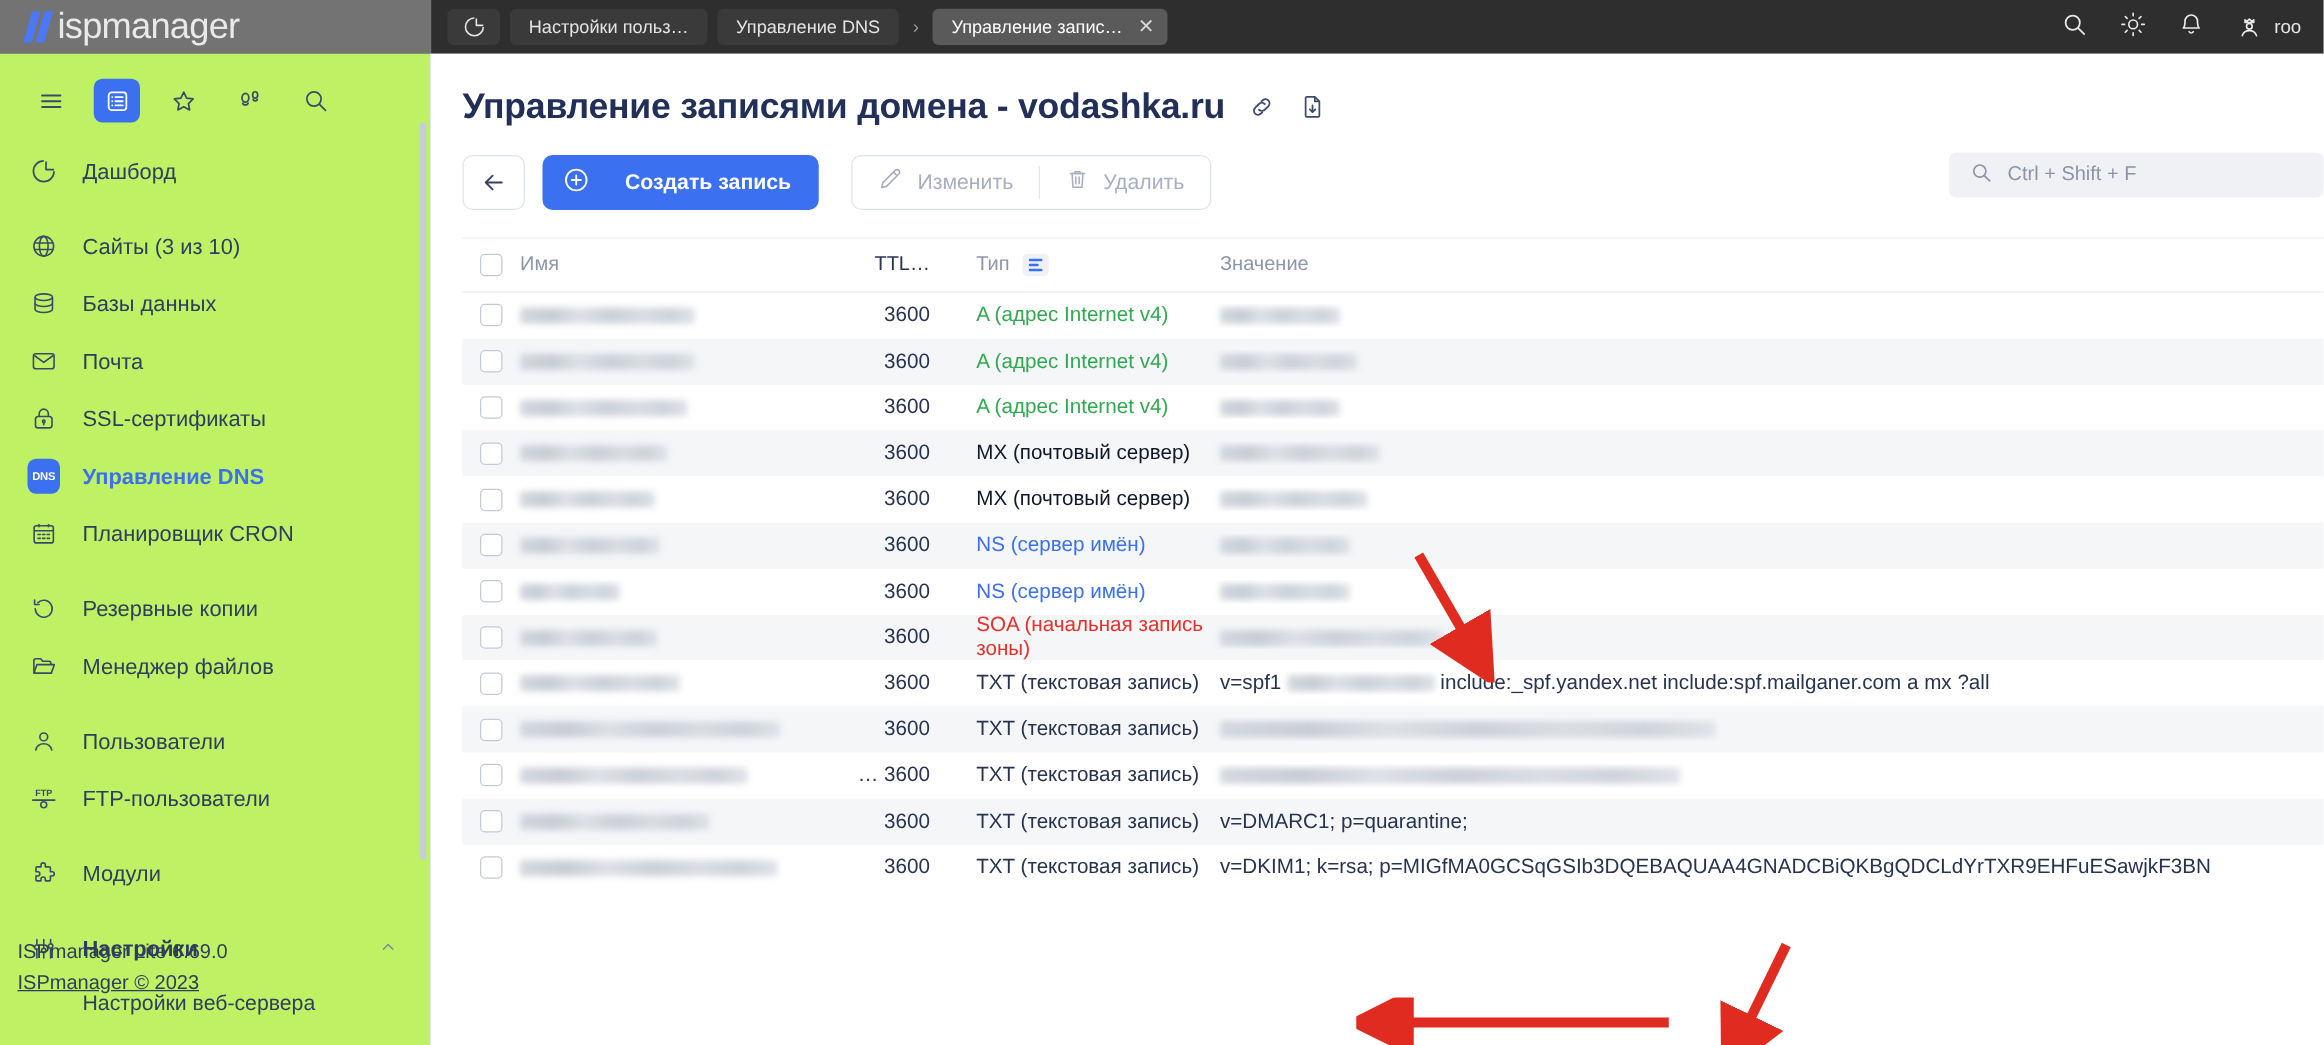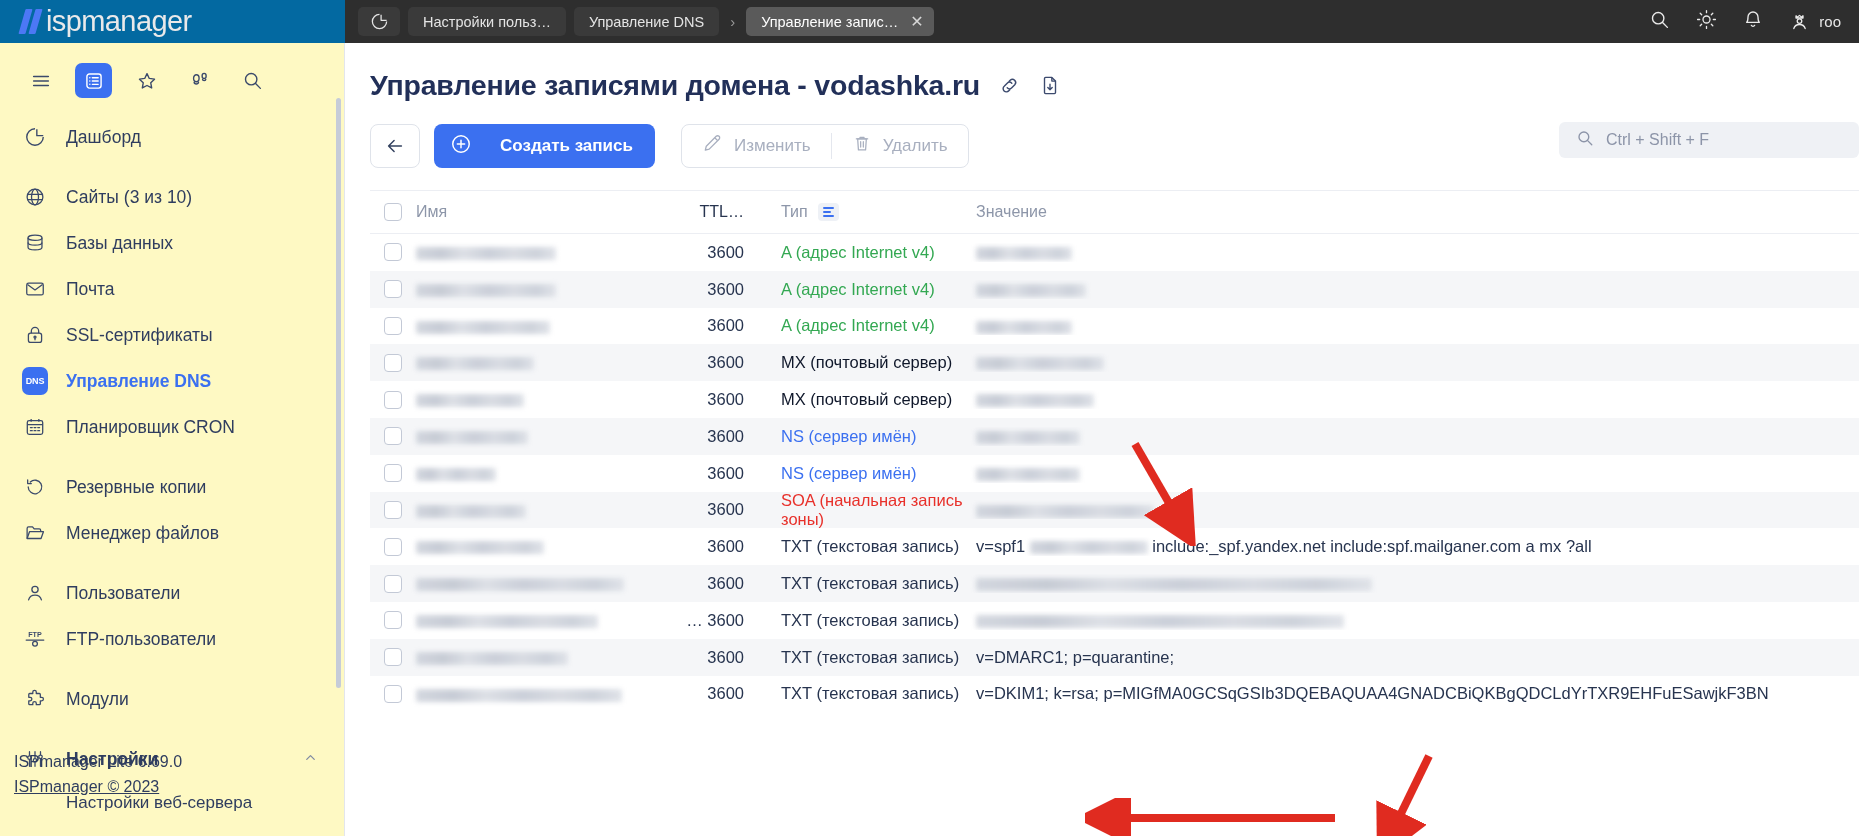--- a/index.html
+++ b/index.html
@@ -17,21 +17,21 @@
   
   .topbar {
     position: absolute; top: 0; left: 0;
     width: 1859px; height: 43px;
     background: #2e2e2e;
     display: flex; align-items: center;
   }
   .logo {
     width: 345px; height: 43px;
     display: flex; align-items: center; padding-left: 22px;
-    background: #0369a1;
+    background: #737373;
   }
   .logo-slashes { display: flex; margin-right: 4px; }
   .logo-slashes i {
     display: block; width: 7px; height: 25px;
     background: #4c78f5; transform: skewX(-16deg);
     margin-right: 3px; border-radius: 1px;
   }
   .logo-text {
     color: #e9e9ea; font-size: 29px; letter-spacing: -0.6px;
     font-weight: 400; line-height: 1;
@@ -54,21 +54,21 @@
   .topbar-right {
     margin-left: auto; display: flex; align-items: center;
     gap: 26px; padding-right: 18px; color: #e8e8e8;
   }
   .topbar-right .user { display: flex; align-items: center; gap: 9px; font-size: 15px; }
 
   
   .sidebar {
     position: absolute; top: 43px; left: 0;
     width: 345px; height: 793px;
-    background: #fef9c3;
+    background: #bef264;
     border-right: 1px solid #e3e6ec;
   }
   .sb-toolrow {
     display: flex; align-items: center; gap: 16px;
     padding: 20px 22px 14px 22px;
   }
   .sb-tool {
     width: 37px; height: 35px; border-radius: 7px;
     display: flex; align-items: center; justify-content: center;
     color: #3b4a6b;

